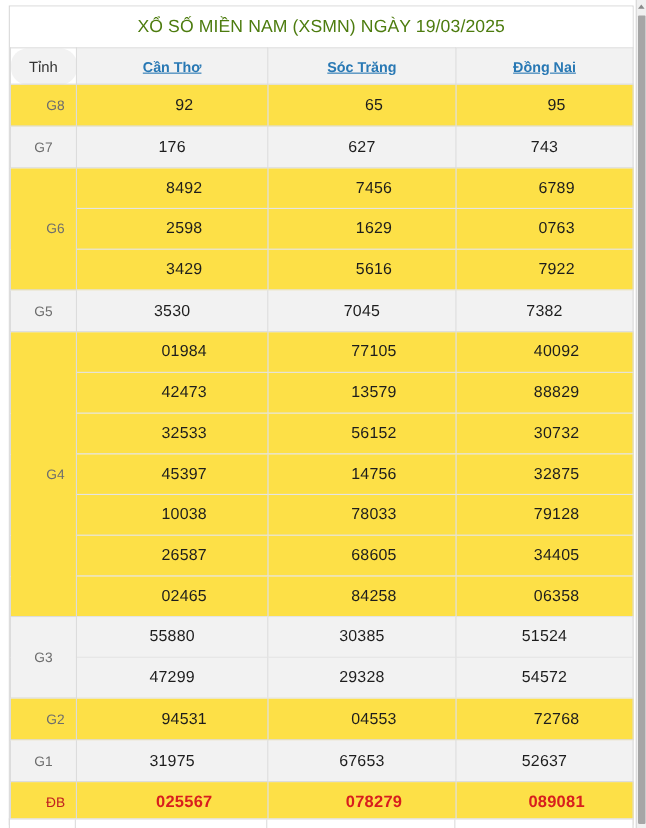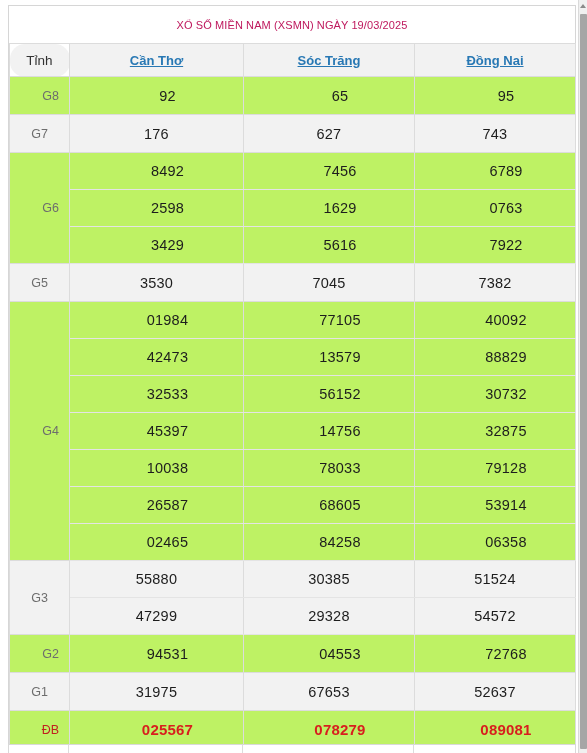--- a/index.html
+++ b/index.html
@@ -44,22 +44,22 @@
     box-sizing: border-box;
   }
 
   
   .result-head {
     padding: 10px 6px 9px 6px;
     text-align: center;
     background: #ffffff;
   }
   .result-title {
-    color: #be185d;
-    font-size: 11px;
+    color: #4d7c0f;
+    font-size: 16px;
     line-height: 18px;
     letter-spacing: .1px;
     font-weight: 400;
     white-space: nowrap;
   }
   .breadcrumb {
     margin-top: 7px;
     font-size: 12.5px;
     line-height: 16px;
     color: #3a3a3a;
@@ -120,21 +120,21 @@
     font-size: 12.5px;
     font-weight: 400;
   }
   td.num-cell {
     color: #1d1d1d;
     font-size: 14.5px;
     font-weight: 400;
     letter-spacing: .2px;
   }
   tr.grp-alt td { background: #f2f2f2; text-align: center; }
-  tr.grp-plain td { background: #bef264; padding-left: 22px; }
+  tr.grp-plain td { background: #fde047; padding-left: 22px; }
 
   
   td.num-cell.sub {
     border-top: 1px solid #6d28d9;
     border-bottom: 1px solid #e4e4e4;
   }
 
   tr.row-db td.prize-cell { color: #c02020; font-size: 12.5px; }
   tr.row-db td.num-cell {
     color: #d81e1e;
@@ -292,21 +292,21 @@
               <td class="num-cell sub">32875</td>
             </tr>
             <tr class="grp-plain h-sub">
               <td class="num-cell sub">10038</td>
               <td class="num-cell sub">78033</td>
               <td class="num-cell sub">79128</td>
             </tr>
             <tr class="grp-plain h-sub">
               <td class="num-cell sub">26587</td>
               <td class="num-cell sub">68605</td>
-              <td class="num-cell sub">53914</td>
+              <td class="num-cell sub">34405</td>
             </tr>
             <tr class="grp-plain h-sub">
               <td class="num-cell sub">02465</td>
               <td class="num-cell sub">84258</td>
               <td class="num-cell sub">06358</td>
             </tr>
             <tr class="grp-alt h-sub">
               <td class="prize-cell" rowspan="2">G3</td>
               <td class="num-cell sub">55880</td>
               <td class="num-cell sub">30385</td>

